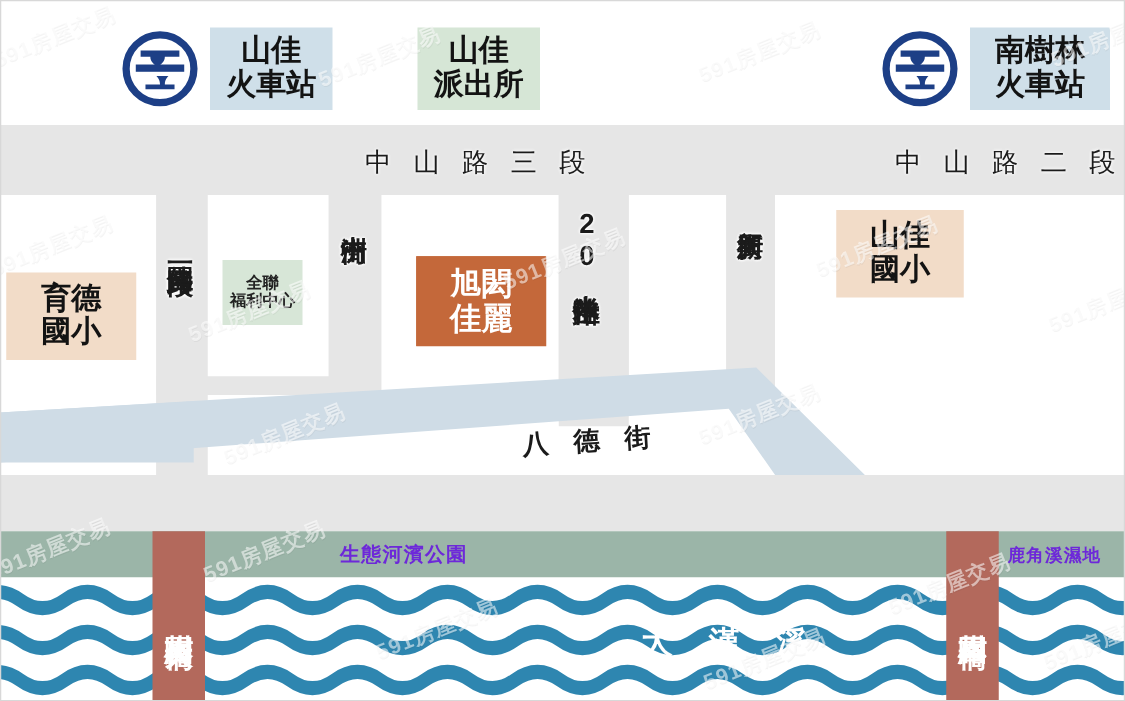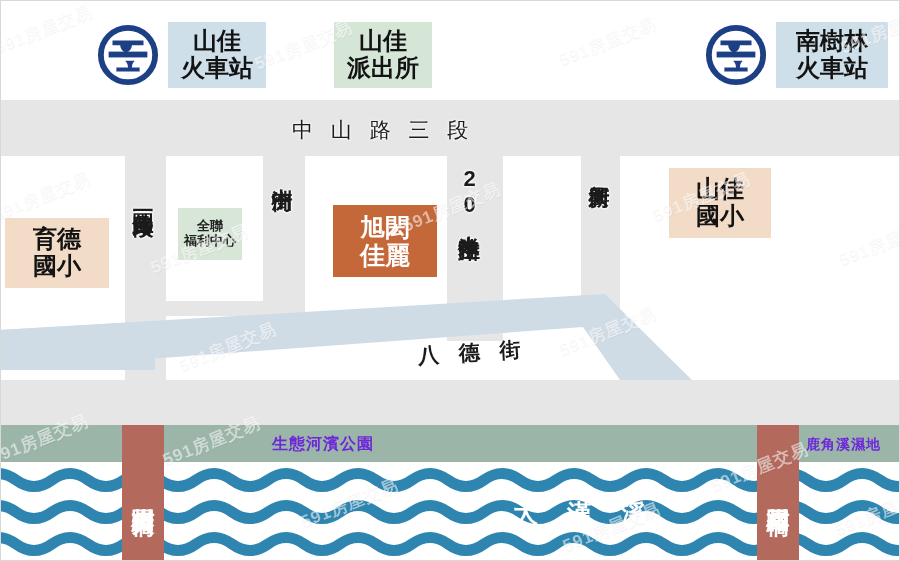--- a/index.html
+++ b/index.html
@@ -185,20 +185,21 @@
   </div>
 
   <div class="bridge" style="left:122px; top:425px; width:42px; height:136px;">柑園大橋</div>
   <div class="bridge" style="left:757px; top:425px; width:42px; height:136px;">柑園二橋</div>
 
   <div class="river-name" style="left:476px; top:497px;margin-left:37px;">大 漢 溪</div>
   <div class="park-name" style="left:272px; top:434px;">生態河濱公園</div>
   <div class="park-name" style="left:806px; top:436px; font-size:14px;">鹿角溪濕地</div>
 
   <div class="hlabel" style="left:292px; top:116px;">中 山 路 三 段</div>
+  <div class="hlabel" style="left:716px; top:116px;">中 山 路 二 段</div>
 
   <div class="vlabel" style="left:133px; top:196px;">佳園路一段</div>
   <div class="vlabel" style="left:272px; top:172px;">中洲街</div>
   <div class="vlabel" style="left:458px; top:166px; font-size:22px;">20米中佳路</div>
   <div class="vlabel" style="left:589px; top:168px;">新興街</div>
 
   <div class="diag-label" style="left:418px; top:342px; transform:rotate(-3.6deg);">八 德 街</div>
 
   <div class="station-logo" style="left:97px; top:24px; width:62px; height:62px;">
     <svg width="62" height="62" viewBox="0 0 64 64">

